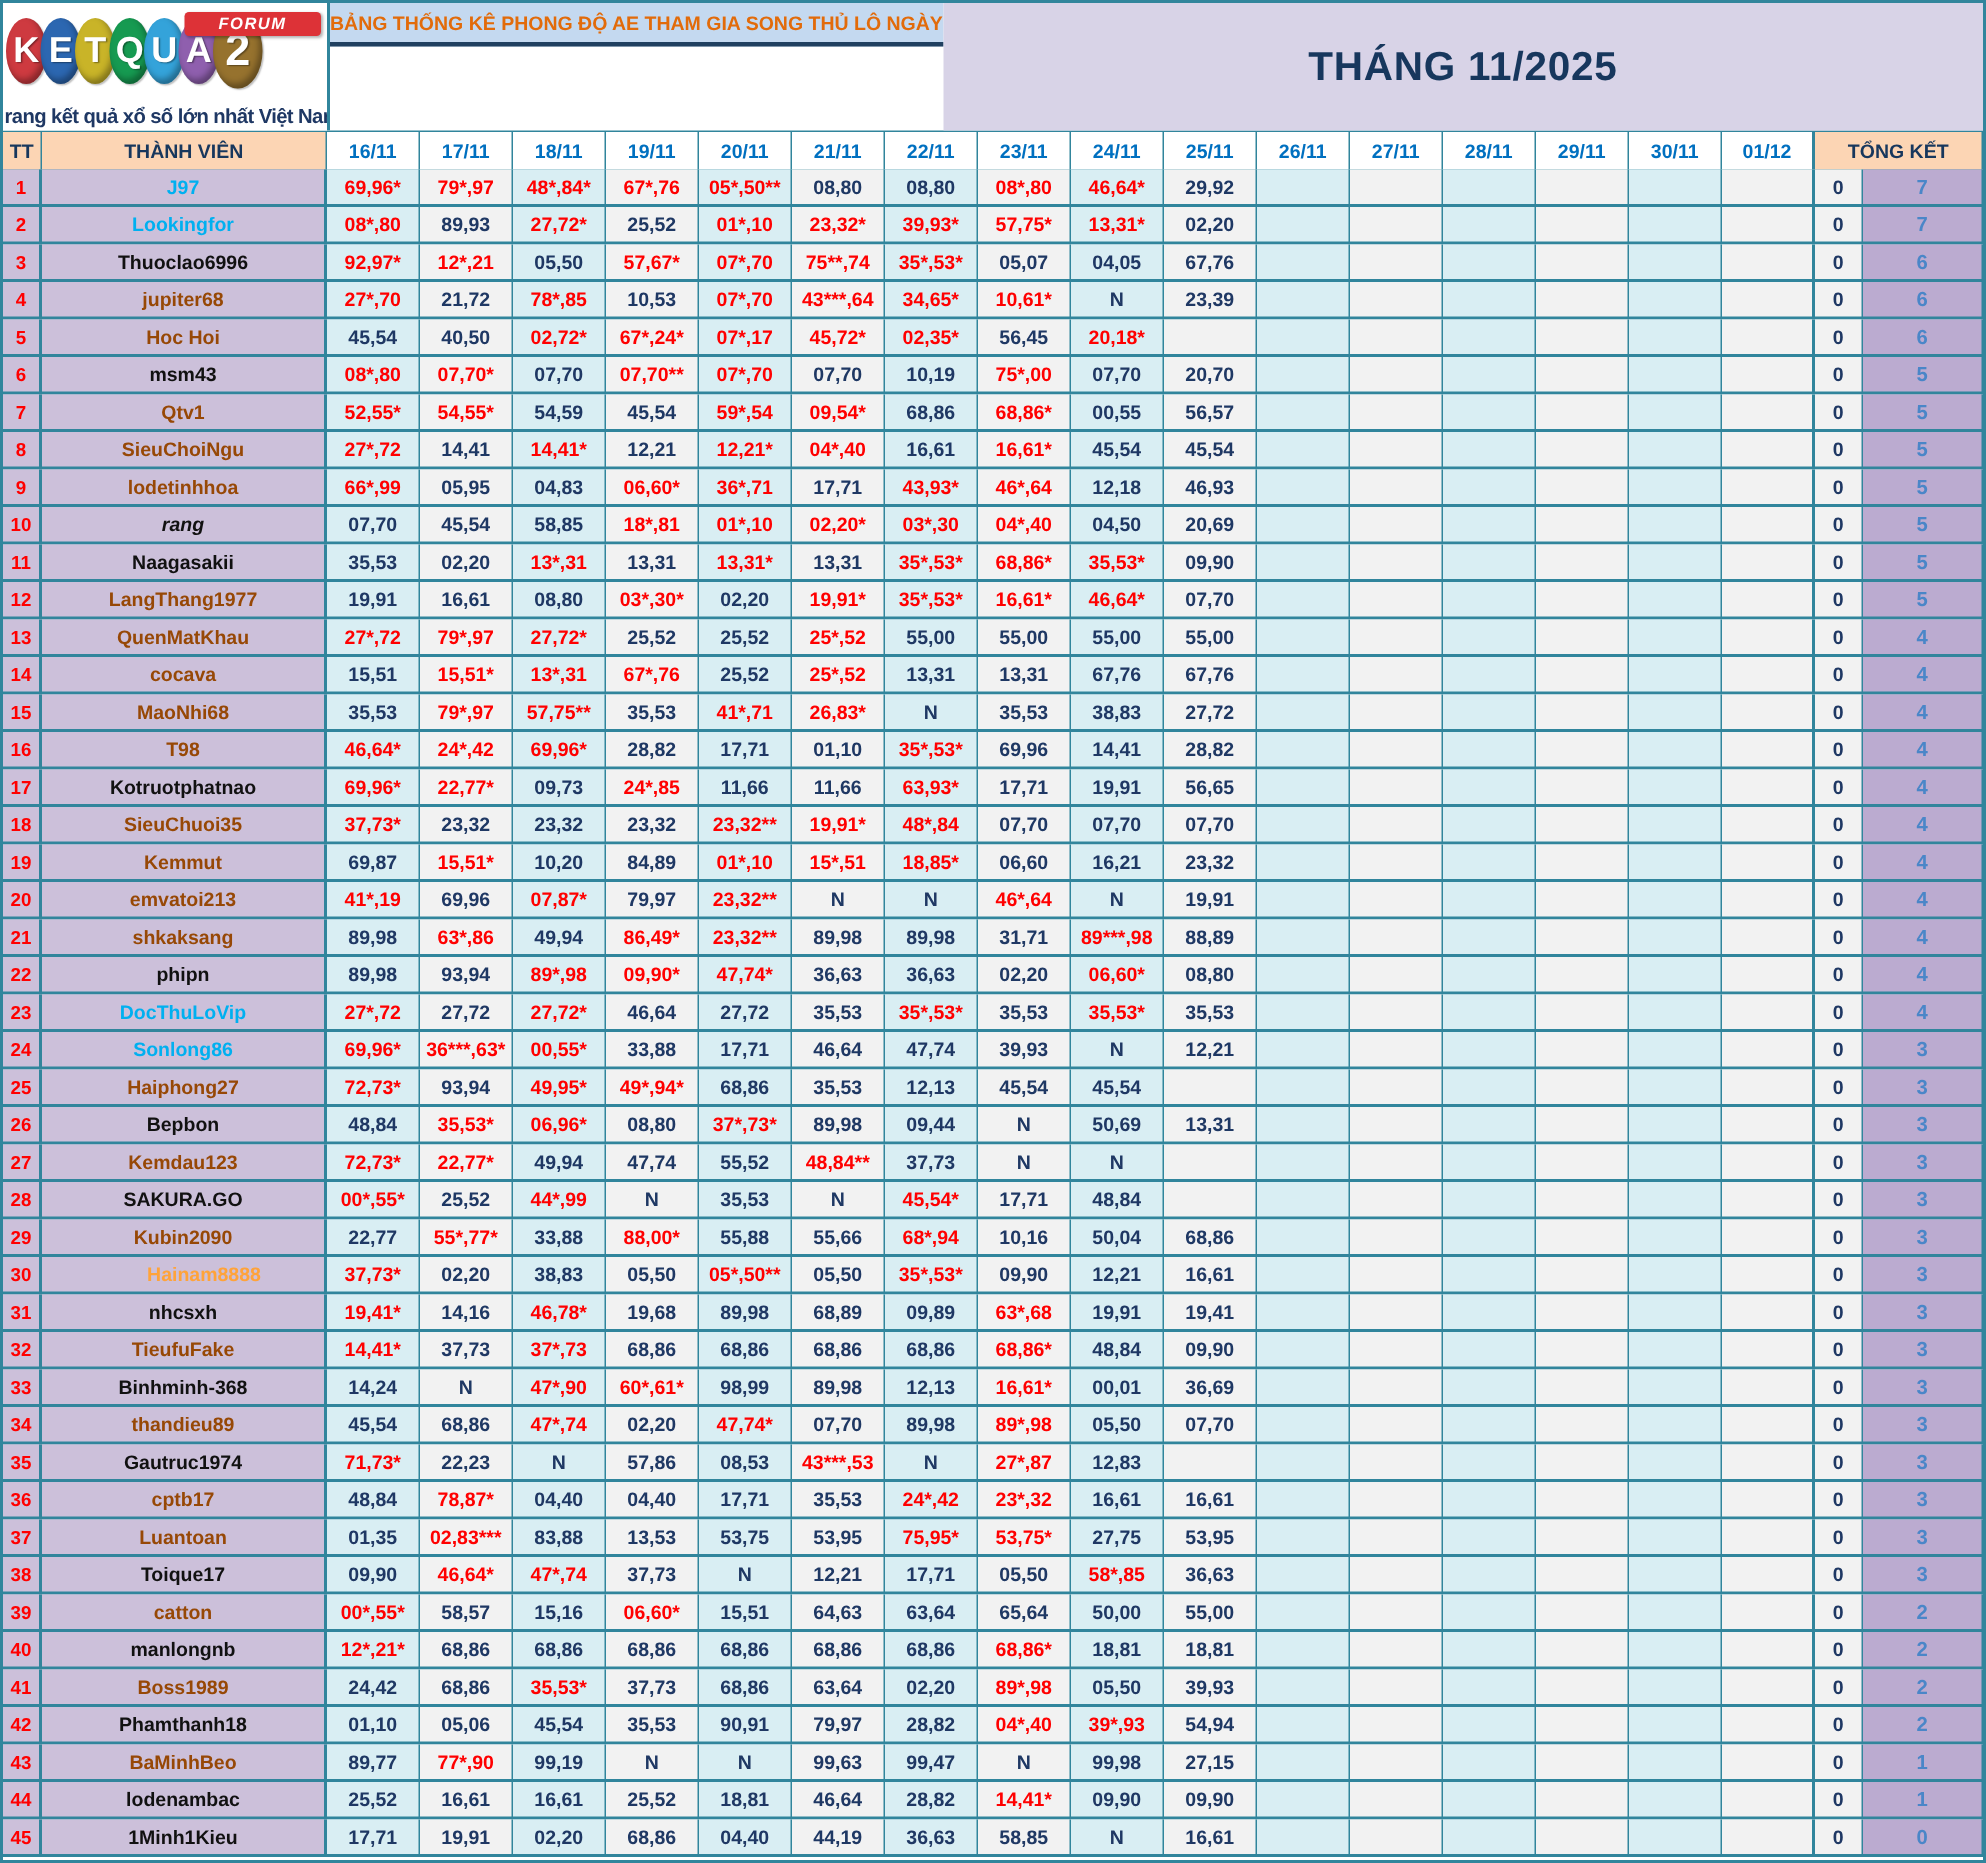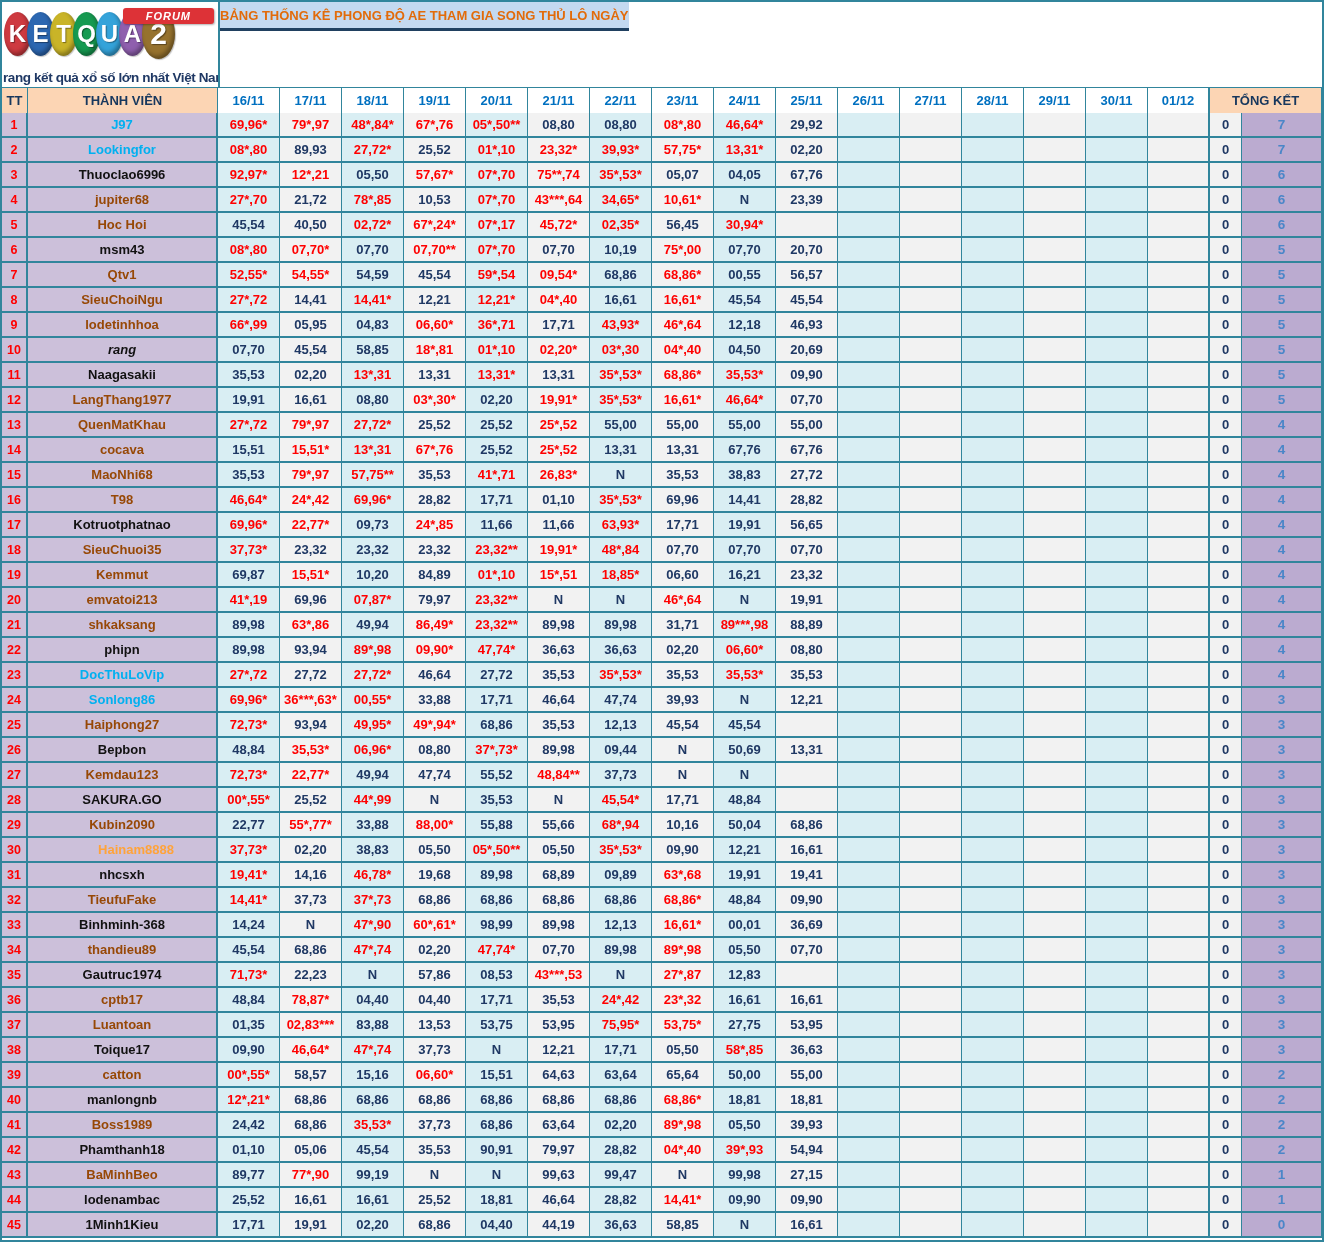--- a/index.html
+++ b/index.html
@@ -116,20 +116,21 @@
           <span class="logo-letter" style="background: rgb(22, 154, 81);">Q</span>
           <span class="logo-letter" style="background: rgb(52, 163, 218);">U</span>
           <span class="logo-letter" style="background: rgb(143, 95, 174);">A</span>
           <span class="logo-letter big" style="background: rgb(150, 114, 46);">2</span>
         </div>
       <div class="forum-badge">FORUM</div>
       <div class="tagline">rang kết quả xổ số lớn nhất Việt Nam</div>
     </div>
     <div class="bands">
       <div class="band-title">BẢNG THỐNG KÊ PHONG ĐỘ AE THAM GIA SONG THỦ LÔ NGÀY</div>
+      <div class="band-month">THÁNG 11/2025</div>
     </div>
   </div>
 
   <div class="grid">
     <div class="cell hrow-cell h-cell h-peach">TT</div>
     <div class="cell hrow-cell h-cell h-peach">THÀNH VIÊN</div>
 
     <div class="cell hrow-cell h-cell">16/11</div>
       <div class="cell hrow-cell h-cell">17/11</div>
       <div class="cell hrow-cell h-cell">18/11</div>
@@ -230,21 +231,21 @@
       <div class="cell tt-cell">5</div>
       <div class="cell name-cell name-brown">Hoc Hoi</div>
       <div class="cell bg-cyan">45,54</div>
       <div class="cell bg-white">40,50</div>
       <div class="cell bg-cyan val-red">02,72*</div>
       <div class="cell bg-white val-red">67*,24*</div>
       <div class="cell bg-cyan val-red">07*,17</div>
       <div class="cell bg-white val-red">45,72*</div>
       <div class="cell bg-cyan val-red">02,35*</div>
       <div class="cell bg-white">56,45</div>
-      <div class="cell bg-cyan val-red">30,94*</div>
+      <div class="cell bg-cyan val-red">20,18*</div>
       <div class="cell bg-white"></div>
       <div class="cell bg-cyan"></div>
       <div class="cell bg-white"></div>
       <div class="cell bg-cyan"></div>
       <div class="cell bg-white"></div>
       <div class="cell bg-cyan"></div>
       <div class="cell bg-white col-last-date"></div>
       <div class="cell zero-cell">0</div>
       <div class="cell total-cell">6</div>
       <div class="cell tt-cell">6</div>

